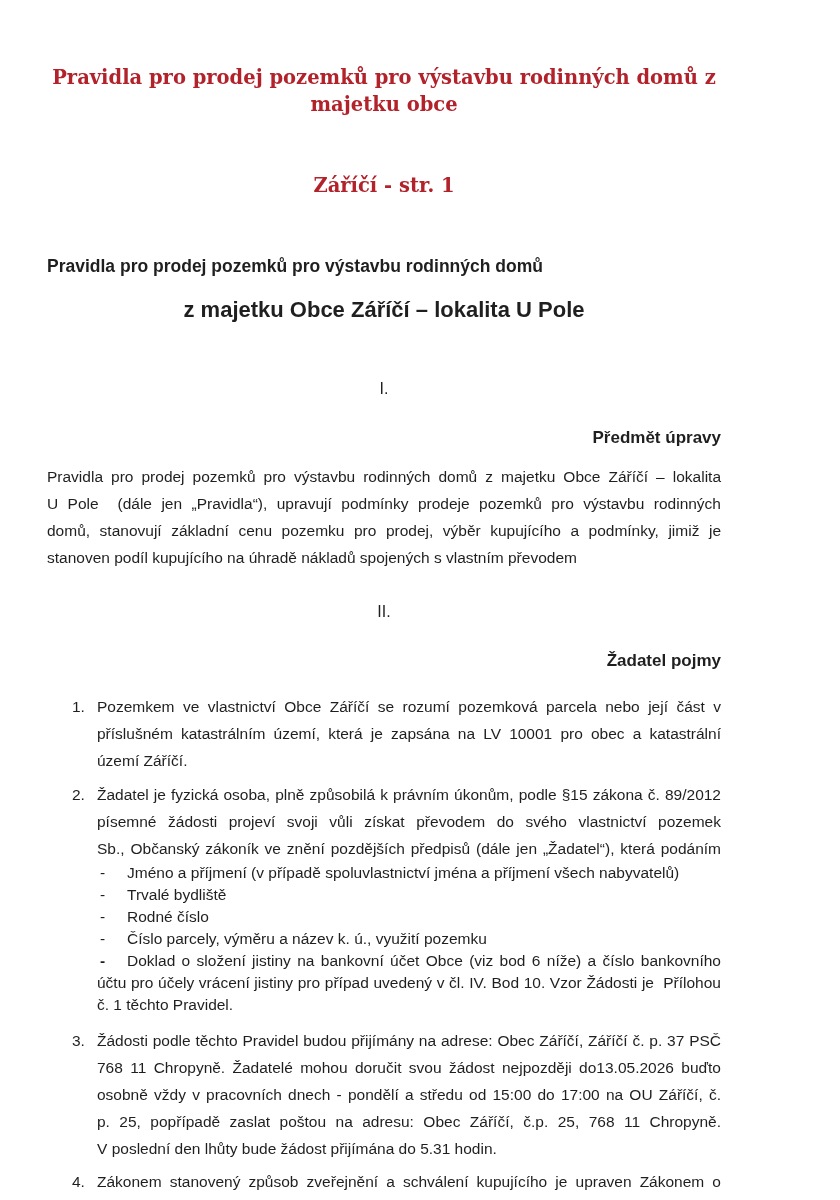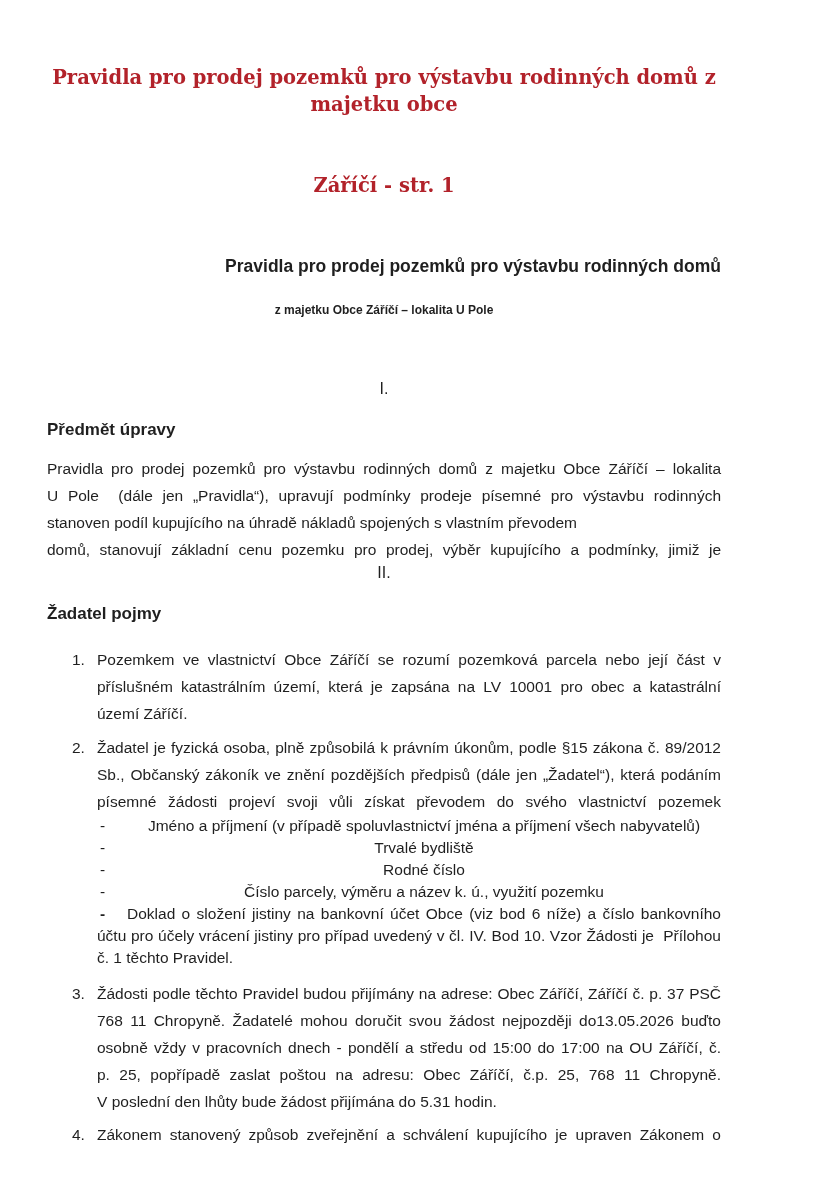--- a/index.html
+++ b/index.html
@@ -23,46 +23,46 @@
     text-align: center;
     color: #b2222a;
     margin: 0 -20px;
     white-space: pre;
   }
   
   .doc-title {
     font-size: 17.5px;
     font-weight: bold;
     line-height: 22px;
-    text-align: right;
+    text-align: left;
     margin-top: 2px;
     white-space: pre;
   }
   .doc-subtitle {
-    font-size: 12px;
+    font-size: 22px;
     font-weight: bold;
     line-height: 22px;
     text-align: center;
     margin-top: 22px;
     white-space: pre;
   }
   
   .sec-num {
     text-align: center;
     font-size: 16px;
     line-height: 20px;
   }
   .sec-num.first { margin-top: 58px; }
-  .sec-num.second { }
+  .sec-num.second { margin-top: 31px; }
   .sec-head {
-    text-align: left;
+    text-align: right;
     font-size: 17px;
     font-weight: bold;
     line-height: 21px;
-    margin-top: 20px;
+    margin-top: 28px;
   }
   
   .para {
     margin-top: 15px;
     font-size: 15.5px;
     line-height: 27px;
   }
   .items {
     margin-top: 22px;
     font-size: 15.5px;
@@ -84,65 +84,65 @@
   .item-body { flex: 1; min-width: 0; }
   .bullets { line-height: 22px; }
   .bullet { display: flex; }
   .dash {
     width: 30px;
     flex: none;
     box-sizing: border-box;
     padding-left: 3px;
   }
   .dash.bold { font-weight: bold; }
-  .btext { flex: 1; min-width: 0; white-space: pre-wrap; text-align: center; }
+  .btext { flex: 1; min-width: 0; white-space: pre-wrap; }
 </style>
 </head>
 <body>
 
 <div class="doc">
 
   <div class="red-title">
     <div class="ln">Pravidla pro prodej pozemků pro výstavbu rodinných domů z majetku obce</div>
     <div class="ln">Záříčí - str. 1</div>
   </div>
 
   <div class="doc-title">Pravidla pro prodej pozemků pro výstavbu rodinných domů</div>
   <div class="doc-subtitle">z majetku Obce Záříčí – lokalita U Pole</div>
 
   <div class="sec-num first">I.</div>
   <div class="sec-head">Předmět úpravy</div>
 
   <div class="para">
     <div class="ln j">Pravidla pro prodej pozemků pro výstavbu rodinných domů z majetku Obce Záříčí – lokalita</div>
-    <div class="ln j">U Pole  (dále jen „Pravidla“), upravují podmínky prodeje písemné pro výstavbu rodinných</div>
+    <div class="ln j">U Pole  (dále jen „Pravidla“), upravují podmínky prodeje pozemků pro výstavbu rodinných</div>
+    <div class="ln j">domů, stanovují základní cenu pozemku pro prodej, výběr kupujícího a podmínky, jimiž je</div>
     <div class="ln">stanoven podíl kupujícího na úhradě nákladů spojených s vlastním převodem</div>
-    <div class="ln j">domů, stanovují základní cenu pozemku pro prodej, výběr kupujícího a podmínky, jimiž je</div>
   </div>
 
   <div class="sec-num second">II.</div>
   <div class="sec-head">Žadatel pojmy</div>
 
   <div class="items">
 
     <div class="num-item mb-sm">
       <span class="num">1.</span>
       <div class="item-body">
         <div class="ln j">Pozemkem ve vlastnictví Obce Záříčí se rozumí pozemková parcela nebo její část v</div>
         <div class="ln j">příslušném katastrálním území, která je zapsána na LV 10001 pro obec a katastrální</div>
         <div class="ln">území Záříčí.</div>
       </div>
     </div>
 
     <div class="num-item mb-md">
       <span class="num">2.</span>
       <div class="item-body">
         <div class="ln j">Žadatel je fyzická osoba, plně způsobilá k právním úkonům, podle §15 zákona č. 89/2012</div>
+        <div class="ln j">písemné žádosti projeví svoji vůli získat převodem do svého vlastnictví pozemek</div>
         <div class="ln j">Sb., Občanský zákoník ve znění pozdějších předpisů (dále jen „Žadatel“), která podáním</div>
-        <div class="ln j">písemné žádosti projeví svoji vůli získat převodem do svého vlastnictví pozemek</div>
         <div class="bullets">
           <div class="bullet">
             <span class="dash">-</span>
             <span class="btext">Jméno a příjmení (v případě spoluvlastnictví jména a příjmení všech nabyvatelů)</span>
           </div>
           <div class="bullet">
             <span class="dash">-</span>
             <span class="btext">Trvalé bydliště</span>
           </div>
           <div class="bullet">

